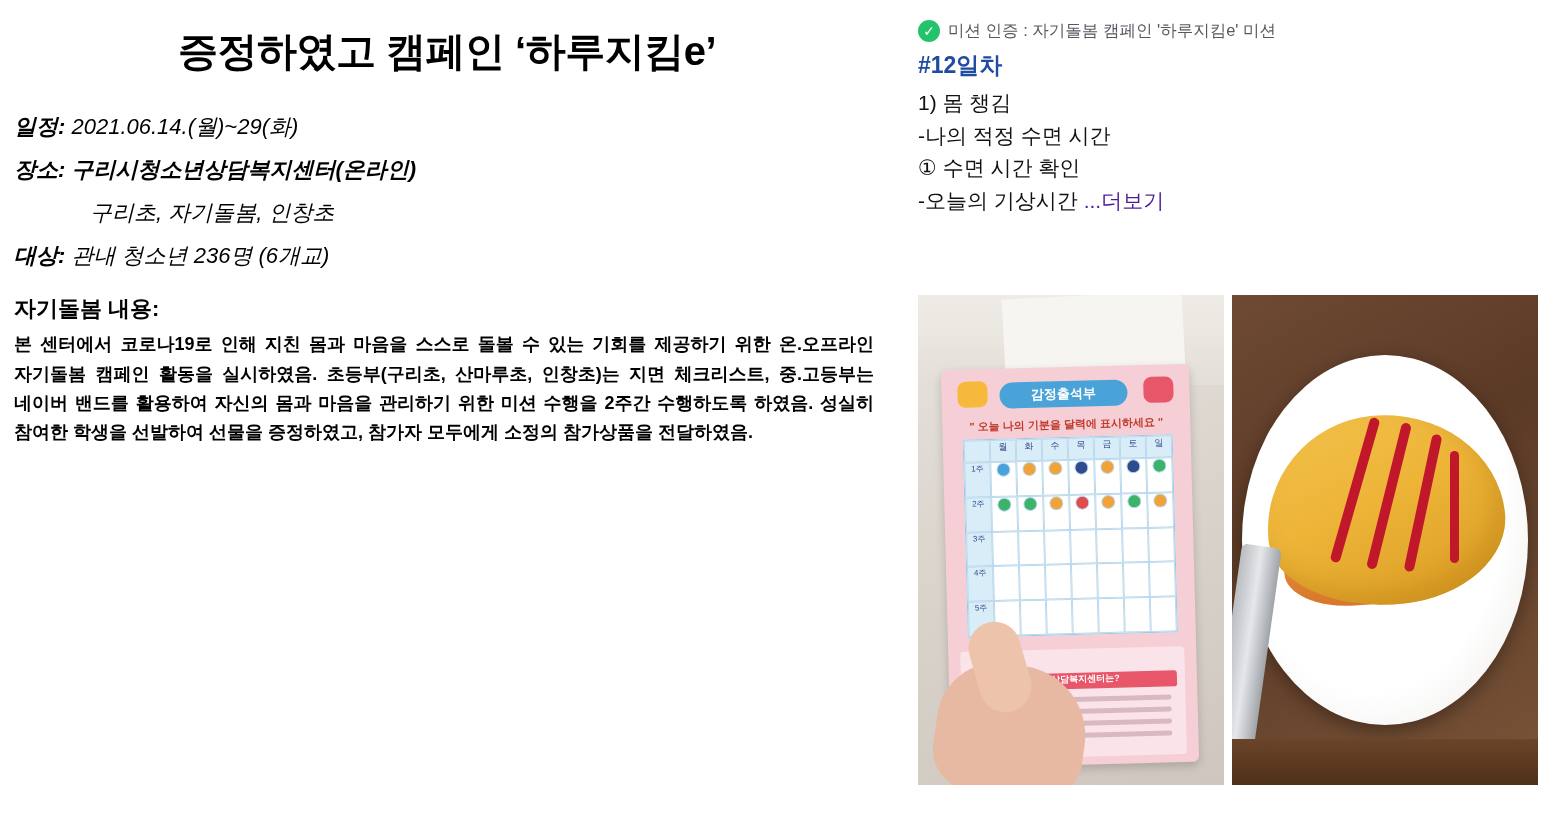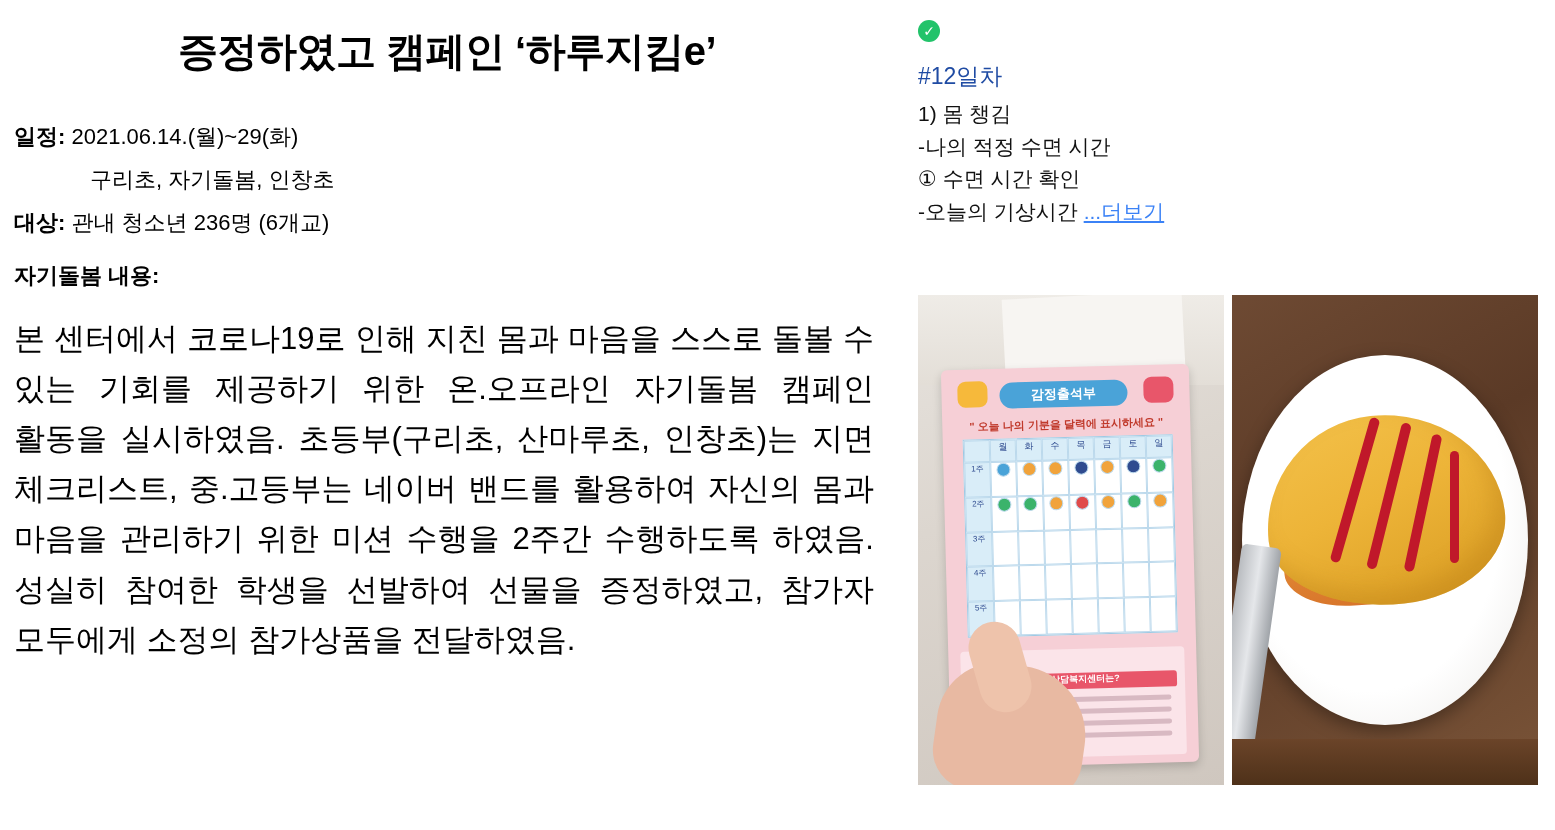--- a/index.html
+++ b/index.html
@@ -34,21 +34,22 @@
     margin-top: 12px;
   }
   .title-line {
     font-size: 40px;
     font-weight: bold;
     line-height: 1.45;
     letter-spacing: -0.5px;
     color: #000;
   }
   .meta-list {
-    margin-top: 36px;
+    margin-top: 26px;
+    font-style: italic;
   }
   .meta-row {
     font-size: 22px;
     line-height: 1.95;
     color: #000;
   }
   .meta-row .lbl {
     font-weight: bold;
   }
   .meta-row .val-bold {
@@ -57,28 +58,29 @@
   .meta-row.indent {
     padding-left: 76px;
   }
   .section-head {
     font-size: 22px;
     font-weight: bold;
     margin-top: 10px;
     line-height: 1.95;
   }
   .body-text {
-    margin-top: 16px;
-    font-size: 31px;
+    margin-top: 0;
+    font-size: 18px;
     line-height: 1.62;
     text-align: justify;
     text-justify: inter-word;
     word-break: keep-all;
     color: #000;
     padding-right: 6px;
+    font-weight: bold;
   }
 
   
   .right-col {
     width: 655px;
     box-sizing: border-box;
     padding: 14px 16px 0 18px;
     position: relative;
   }
   .mission-header {
@@ -97,36 +99,35 @@
     color: #ffffff;
     font-size: 14px;
     font-weight: bold;
     display: flex;
     align-items: center;
     justify-content: center;
     flex: 0 0 auto;
     line-height: 1;
   }
   .day-title {
-    margin-top: 19px;
+    margin-top: 8px;
     font-size: 23px;
-    font-weight: normal;
+    font-weight: bold;
     color: #1f4ba3;
   }
   .mission-lines {
     margin-top: 6px;
   }
   .mission-line {
     font-size: 21px;
     line-height: 1.55;
     color: #111;
   }
   .more-link {
-    color: #3b82f6;
-    text-decoration: underline;
+    color: #4c1d95;
   }
   .photos {
     position: absolute;
     left: 918px;
     top: 295px;
     width: 620px;
     height: 490px;
     display: flex;
     gap: 8px;
   }
@@ -306,38 +307,43 @@
 
     <div class="title-block">
       <div class="title-line">증정하였고 캠페인 ‘하루지킴e’</div>
     </div>
 
     <div class="meta-list">
       <div class="meta-row">
         <span class="lbl">일정:</span>
         <span>2021.06.14.(월)~29(화)</span>
       </div>
+      <div class="meta-row">
+        <span class="lbl">장소:</span>
+        <span class="val-bold">구리시청소년상담복지센터(온라인)</span>
+      </div>
       <div class="meta-row indent">
         <span>구리초, 자기돌봄, 인창초</span>
       </div>
       <div class="meta-row">
         <span class="lbl">대상:</span>
         <span>관내 청소년 236명 (6개교)</span>
       </div>
     </div>
 
     <div class="section-head">자기돌봄 내용:</div>
 
     <div class="body-text">본 센터에서 코로나19로 인해 지친 몸과 마음을 스스로 돌볼 수 있는 기회를 제공하기 위한 온.오프라인 자기돌봄 캠페인 활동을 실시하였음. 초등부(구리초, 산마루초, 인창초)는 지면 체크리스트, 중.고등부는 네이버 밴드를 활용하여 자신의 몸과 마음을 관리하기 위한 미션 수행을 2주간 수행하도록 하였음. 성실히 참여한 학생을 선발하여 선물을 증정하였고, 참가자 모두에게 소정의 참가상품을 전달하였음.</div>
   </div>
 
   <div class="right-col">
 
     <div class="mission-header">
       <span class="band-icon">✓</span>
+      <span>미션 인증 : 자기돌봄 캠페인 '하루지킴e' 미션</span>
     </div>
 
     <div class="day-title">#12일차</div>
 
     <div class="mission-lines">
       <div class="mission-line">1) 몸 챙김</div>
       <div class="mission-line">-나의 적정 수면 시간</div>
       <div class="mission-line">① 수면 시간 확인</div>
       <div class="mission-line">
         <span>-오늘의 기상시간</span>

